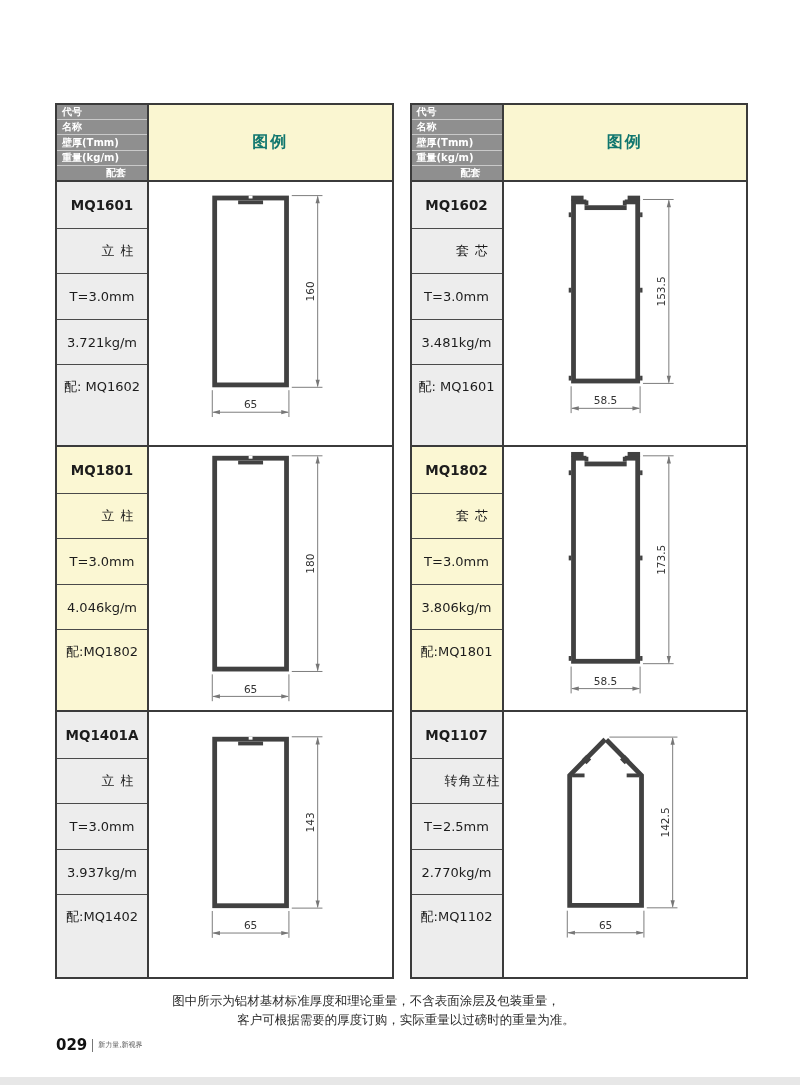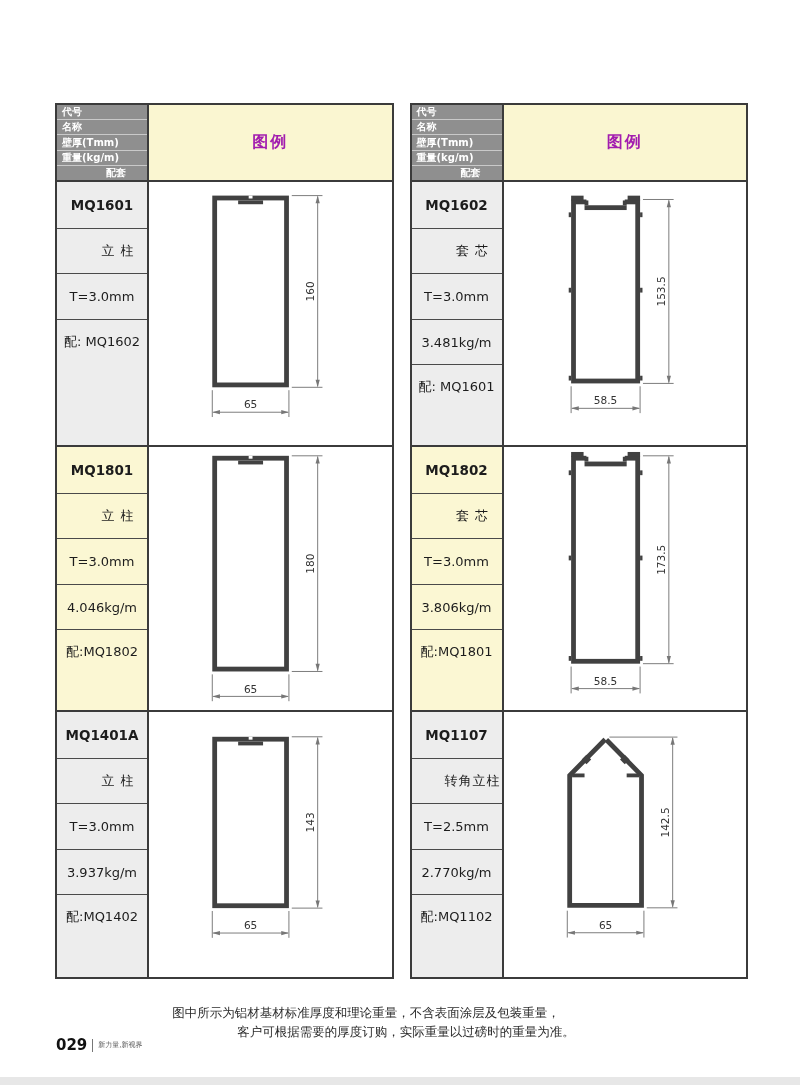--- a/index.html
+++ b/index.html
@@ -7,36 +7,36 @@
         font-family:"DejaVu Sans","Liberation Sans",sans-serif;color:#222;}
   .tables{position:absolute;left:55px;top:103px;width:693px;display:flex;gap:16px;}
   .half{width:345px;border:2px solid var(--border-dark);box-sizing:border-box;background:#fff;}
   .thead{display:flex;height:75px;border-bottom:2px solid var(--border-dark);}
   .hlabels{width:92px;border-right:2px solid var(--border-dark);box-sizing:border-box;
            display:flex;flex-direction:column;background:var(--header-gray);}
   .hrow{flex:1;display:flex;align-items:center;padding-left:5px;color:#fff;
         font-size:10px;font-weight:bold;border-bottom:1px solid #c9c9c9;box-sizing:border-box;}
   .hrow:last-child{border-bottom:none;margin-left:44px;}
   .hlegend{flex:1;background:var(--legend-yellow);display:flex;align-items:center;
-           justify-content:center;font-size:16px;font-weight:bold;color:#a21caf;letter-spacing:2px;}
+           justify-content:center;font-size:16px;font-weight:bold;color:#0f766e;letter-spacing:2px;}
   .trow{height:265px;display:flex;border-bottom:2px solid var(--border-dark);box-sizing:border-box;}
   .trow:last-child{border-bottom:none;}
   .labels{width:92px;border-right:2px solid var(--border-dark);box-sizing:border-box;
           background:var(--label-gray);display:flex;flex-direction:column;}
   .labels.hl{background:var(--highlight-yellow);}
   .lrow{display:flex;align-items:center;justify-content:center;font-size:13px;color:#1c1c1c;
         border-bottom:1px solid #4a4a4a;box-sizing:border-box;text-align:center;}
   .lrow.code{height:47px;font-weight:bold;font-size:13.5px;}
   .lrow.name{height:45px;letter-spacing:1px;padding-left:32px;}
   .lrow.thick{height:46px;}
   .lrow.weight{height:45px;}
   .lrow.match{flex:1;border-bottom:none;align-items:flex-start;padding-top:13px;}
   .diagram{flex:1;background:#fff;}
   .diagram svg{width:100%;height:100%;display:block;}
-  .footer-note{position:absolute;left:0;width:732px;text-align:center;font-size:12.5px;color:#2b2b2b;margin-top:12px;}
+  .footer-note{position:absolute;left:0;width:732px;text-align:center;font-size:12.5px;color:#2b2b2b;}
   .fn1{top:993px;} .fn2{top:1012px;padding-left:40px;}
   .pageno-wrap{position:absolute;left:56px;top:1036px;display:flex;align-items:center;}
   .pageno{font-size:15px;font-weight:bold;color:#111;}
   .pn-bar{width:1px;height:13px;background:#777;margin:0 5px;}
   .tagline{font-size:7px;color:#555;}
   .bottom-strip{position:absolute;left:0;bottom:0;width:800px;height:8px;background:var(--strip-gray);}
 </style>
 </head>
 <body>
 
@@ -54,20 +54,21 @@
           <div class="hrow">配套</div>
         </div>
         <div class="hlegend">图例</div>
       </div>
 
       <div class="trow">
         <div class="labels">
           <div class="lrow code">MQ1601</div>
           <div class="lrow name">立 柱</div>
           <div class="lrow thick">T=3.0mm</div>
+          <div class="lrow weight">3.721kg/m</div>
           <div class="lrow match">配: MQ1602</div>
         </div>
         <div class="diagram">
           <svg viewBox="0 0 253 266" preserveAspectRatio="xMidYMid meet">
               <rect x="68.525" y="12.5" width="74.95" height="195" fill="none" stroke="#414141" stroke-width="5"></rect>
               <rect x="93" y="15" width="26" height="4" fill="#414141"></rect>
               <rect x="104" y="10" width="4" height="3" fill="#fff"></rect>
               <line x1="148.975" y1="10" x2="180.975" y2="10" stroke="#777777" stroke-width="1"></line>
               <line x1="148.975" y1="210" x2="180.975" y2="210" stroke="#777777" stroke-width="1"></line>
               <line x1="175.975" y1="11" x2="175.975" y2="209" stroke="#777777" stroke-width="1"></line>

